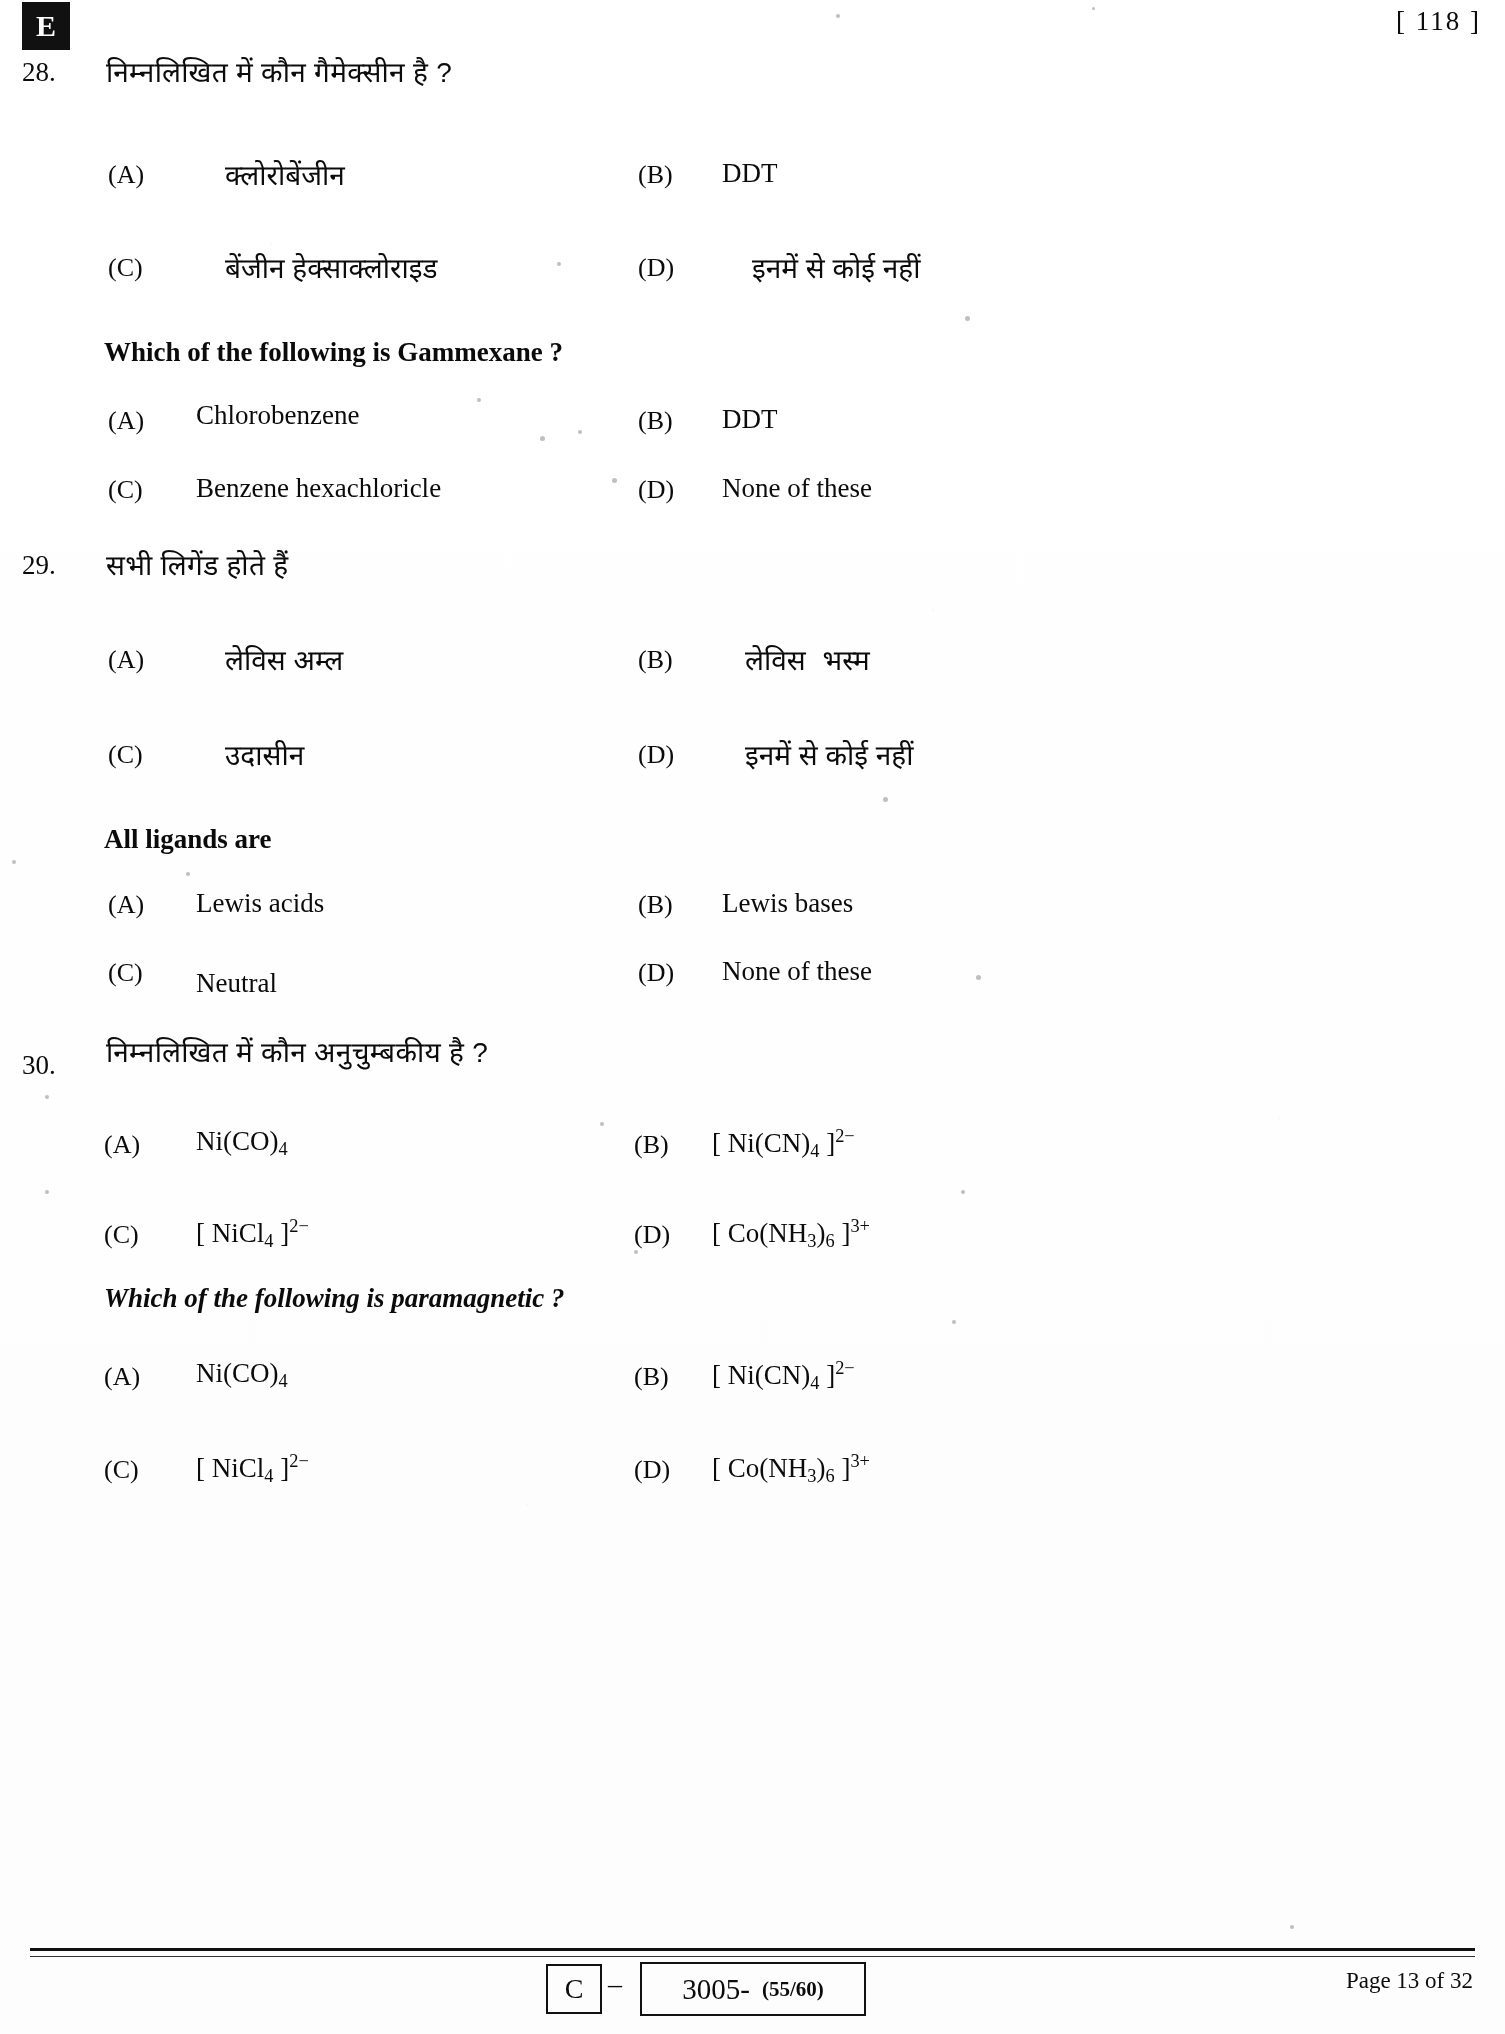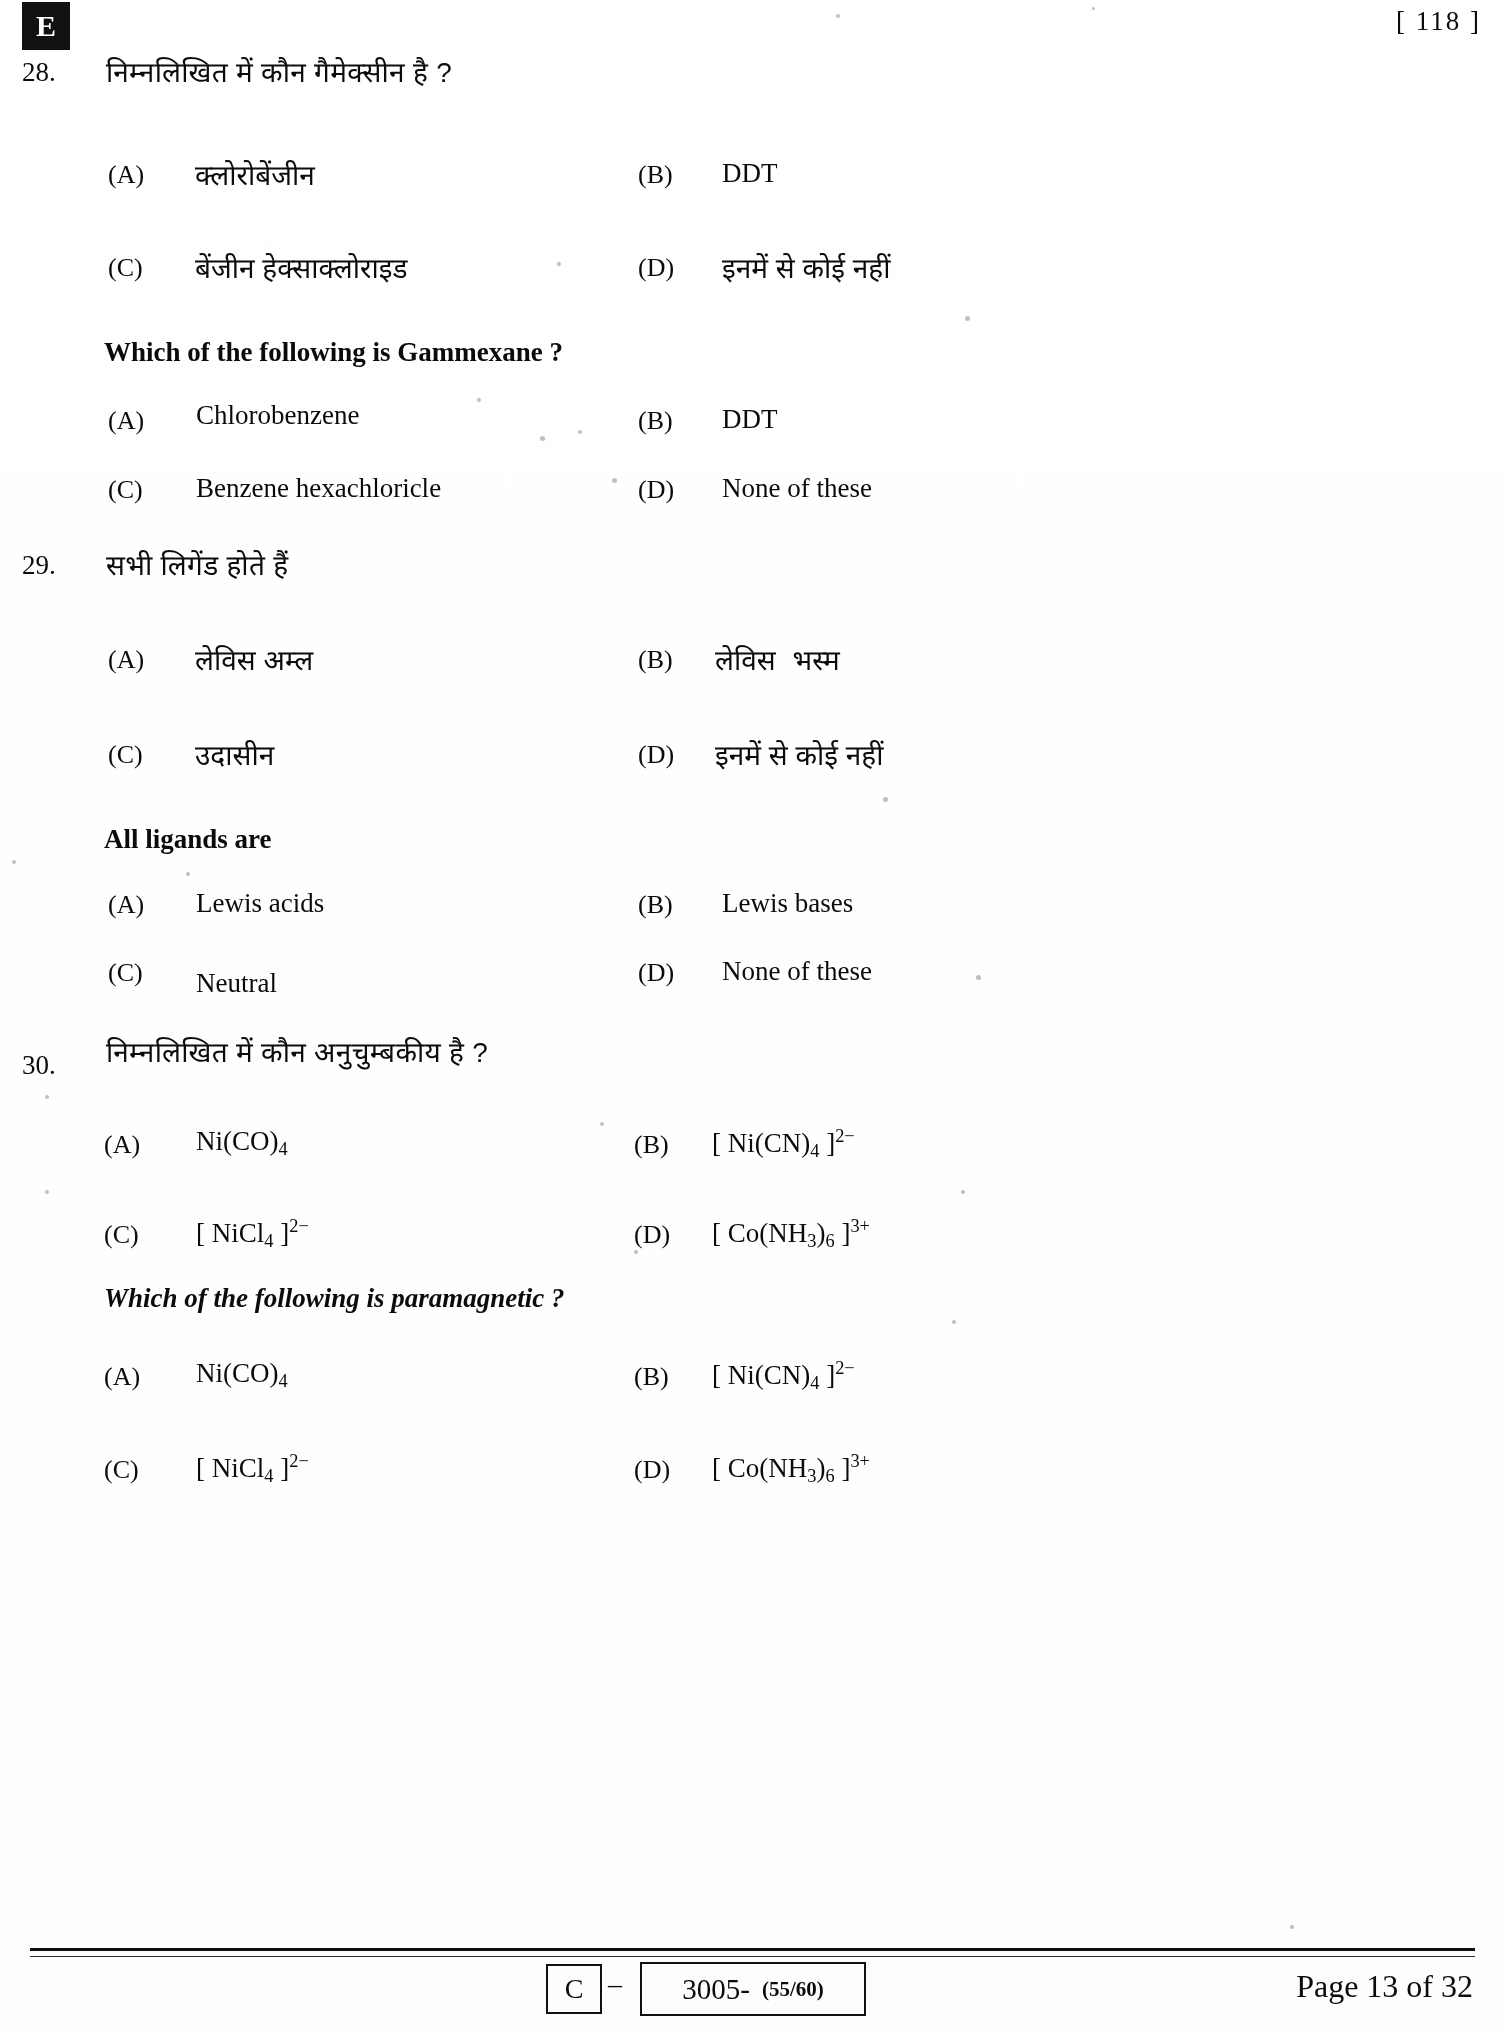--- a/index.html
+++ b/index.html
@@ -80,20 +80,21 @@
   }
   .opt-label {
     position: absolute;
     font-size: 26px;
     font-family: "Liberation Serif", serif;
   }
   .opt-text-hi {
     position: absolute;
     font-size: 28px;
     font-family: "Liberation Sans", sans-serif;
+    margin-left: 30px;
   }
   .opt-text-en {
     position: absolute;
     font-size: 27px;
     font-family: "Liberation Serif", serif;
   }
   .formula {
     position: absolute;
     font-size: 27px;
     font-family: "Liberation Serif", serif;
@@ -137,21 +138,21 @@
     left: 640px; top: 1962px;
     width: 222px; height: 50px;
     font-size: 29px;
     gap: 12px;
   }
   .foot-code .big { font-size: 29px; }
   .foot-code .small { font-size: 21px; font-weight: 700; }
   .page-of {
     position: absolute;
     right: 32px; top: 1968px;
-    font-size: 32px;
+    font-size: 23px;
     font-family: "Liberation Serif", serif;
   }
 
   
   .speck {
     position: absolute;
     background: #8a8a8a;
     border-radius: 50%;
     opacity: 0.55;
   }

